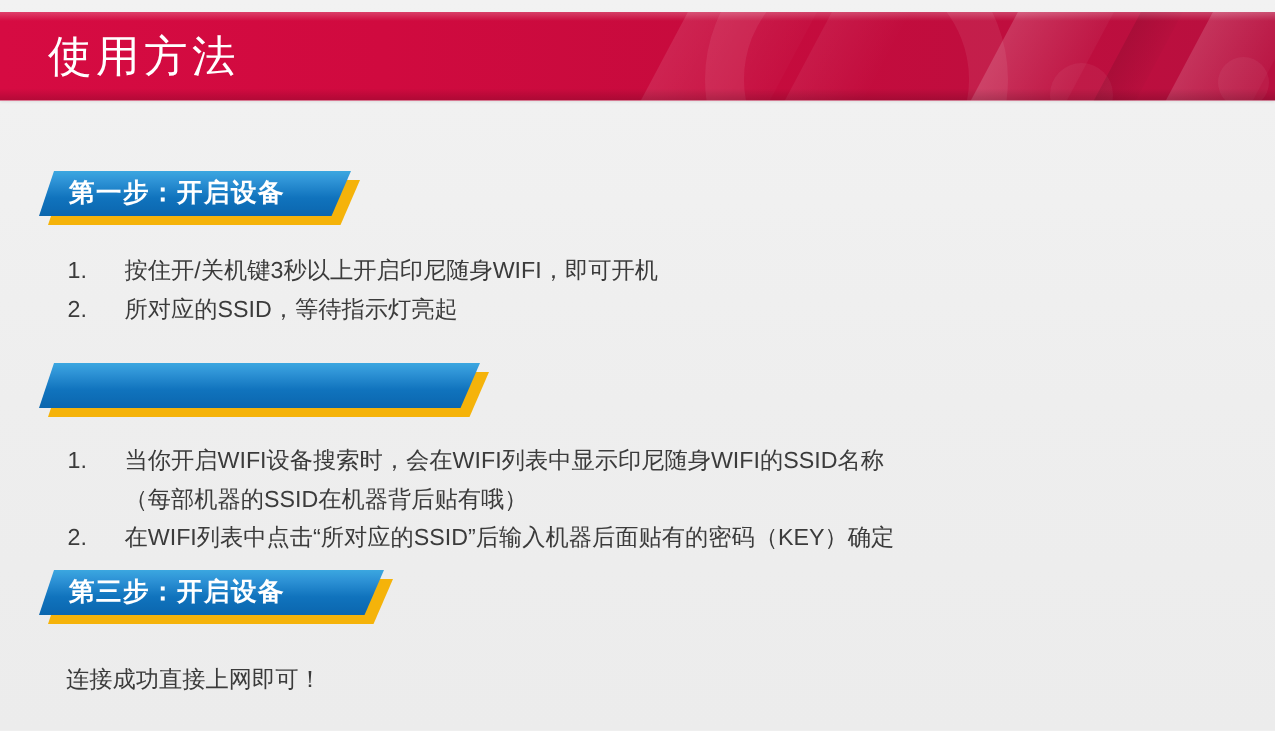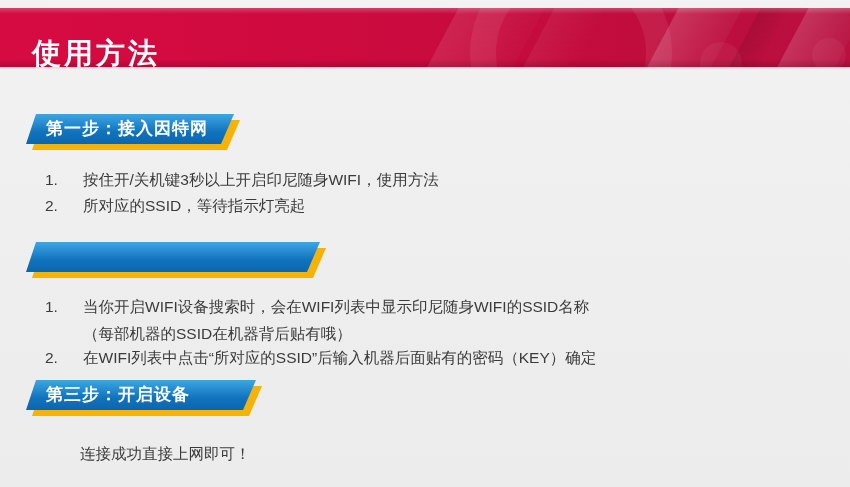--- a/index.html
+++ b/index.html
@@ -86,25 +86,24 @@
     transform: none;
   }
 
   .header-title {
     position: absolute;
     left: 32px;
     top: 50%;
     transform: translateY(-50%);
     color: #ffffff;
     font-size: 29px;
-    font-weight: bold;
+    font-weight: normal;
     letter-spacing: 3px;
     white-space: nowrap;
     z-index: 3;
-    margin-top: 16px;
   }
 
   
   .step-badge {
     position: absolute;
     height: 32px;
     z-index: 2;
   }
   .step-badge .yellow {
     position: absolute;
@@ -171,21 +170,21 @@
     color: #3b3b3b;
   }
 
   #s1-item-1 { left: 45px; top: 170px; }
   #s1-item-2 { left: 45px; top: 196px; }
 
   #s2-item-1 { left: 45px; top: 297px; }
   #s2-item-1b { left: 83px; top: 321px; }
   #s2-item-2 { left: 45px; top: 348px; }
 
-  #s3-note { left: 44px; top: 441px; margin-left: 36px; }
+  #s3-note { left: 44px; top: 441px; }
 </style>
 </head>
 <body>
 
 <div class="page">
 
   <div class="header-banner">
     <div class="deco arc"></div>
     <div class="deco s1"></div>
     <div class="deco s2"></div>
@@ -195,26 +194,26 @@
     <div class="deco dot2"></div>
     <div class="deco s5"></div>
     <div class="gloss-top"></div>
     <div class="gloss-bottom"></div>
     <div class="header-title">使用方法</div>
   </div>
 
   <div class="step-badge" id="badge-1">
     <div class="yellow"></div>
     <div class="blue"></div>
-    <div class="label">第一步：接入因特网</div>
+    <div class="label">第一步：开启设备</div>
   </div>
 
   <div class="ol-row" id="s1-item-1">
     <span class="num">1.</span>
-    <span class="txt">按住开/关机键3秒以上开启印尼随身WIFI，使用方法</span>
+    <span class="txt">按住开/关机键3秒以上开启印尼随身WIFI，即可开机</span>
   </div>
   <div class="ol-row" id="s1-item-2">
     <span class="num">2.</span>
     <span class="txt">所对应的SSID，等待指示灯亮起</span>
   </div>
 
   <div class="step-badge" id="badge-2">
     <div class="yellow"></div>
     <div class="blue"></div>
   </div>

